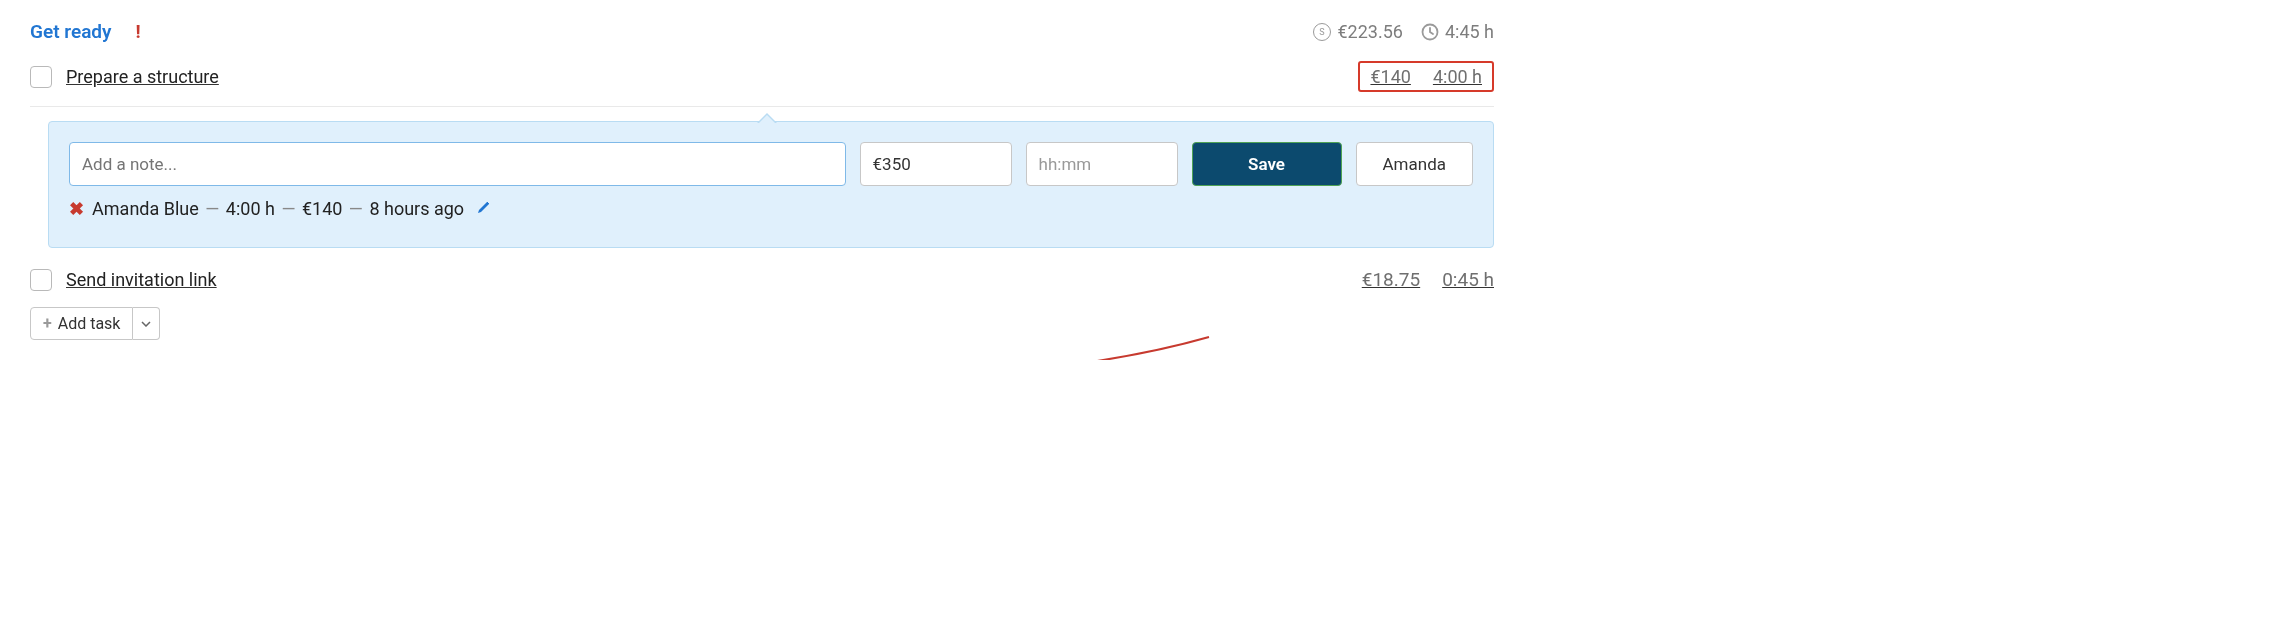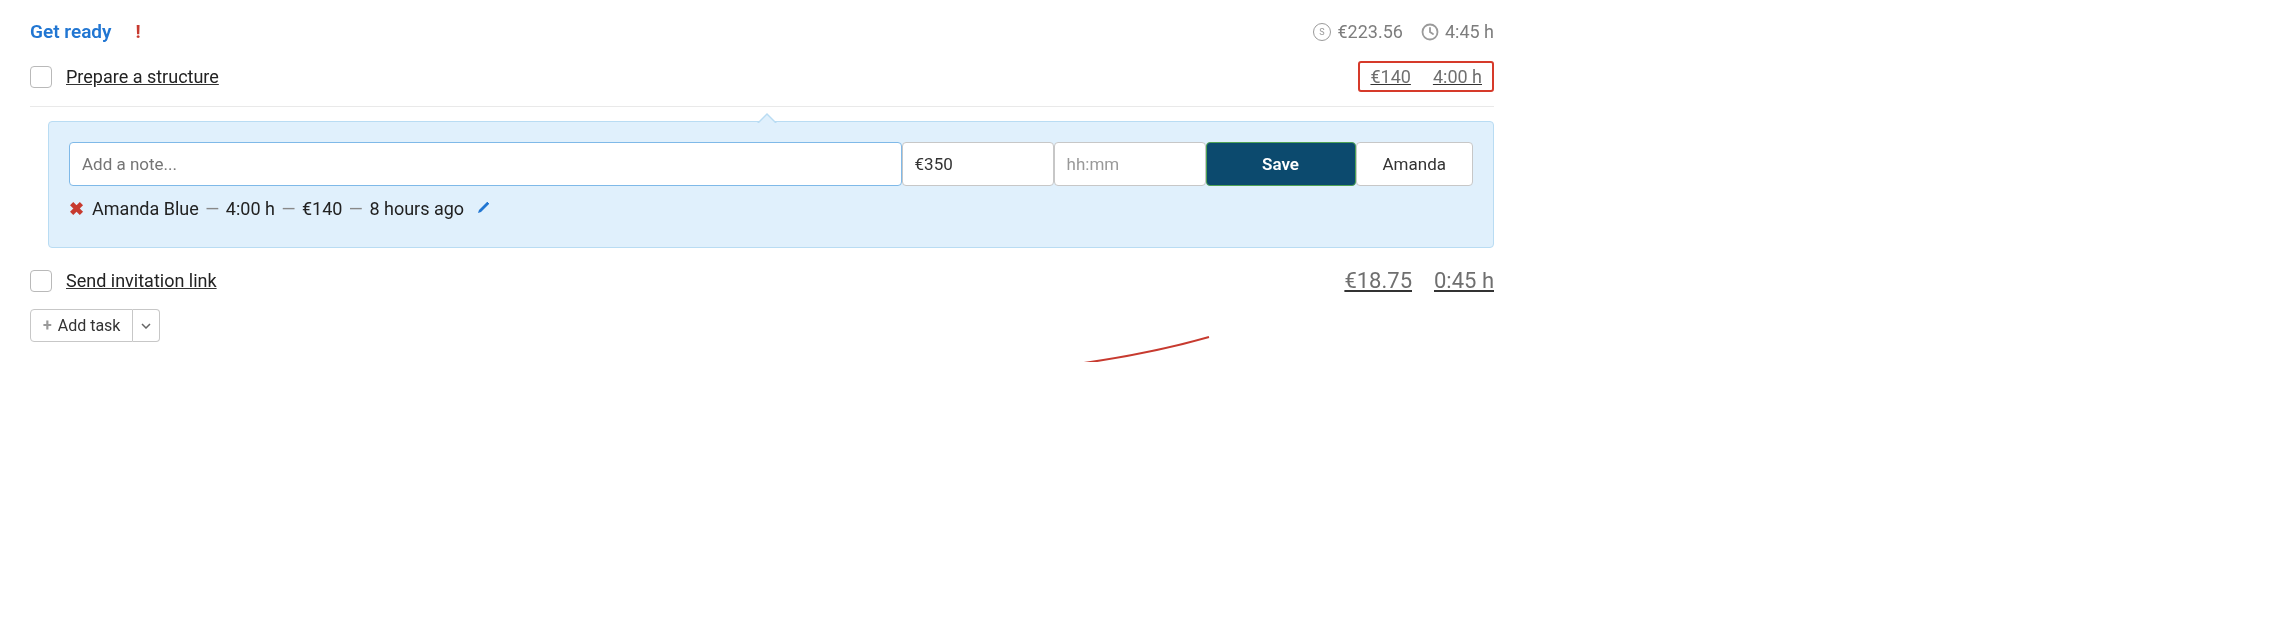--- a/index.html
+++ b/index.html
@@ -50,21 +50,21 @@
       justify-content: space-between;
       padding: 6px 0;
       text-decoration: underline;
     }
     .task-left { display: flex; align-items: center; gap: 14px; }
     .checkbox {
       width: 22px; height: 22px; border: 1.5px solid #b9b9b9; border-radius: 4px;
       background: #fff;
     }
     .task-name { font-size: 18px; color: #222; }
-    .task-stats { display: flex; gap: 22px; color: #6f6f6f; font-size: 22px; align-items: center; }
+    .task-stats { display: flex; gap: 22px; color: #6f6f6f; font-size: 19px; align-items: center; }
 
     .highlight-box {
       border: 2px solid #d63a2a;
       border-radius: 3px;
       padding: 3px 10px;
       display: inline-flex;
       gap: 22px;
       color: #6f6f6f;
     }
 
@@ -95,21 +95,21 @@
       position: absolute;
       top: 1.5px; left: -9px;
       width: 0; height: 0;
       border-left: 9px solid transparent;
       border-right: 9px solid transparent;
       border-bottom: 9px solid #e0f0fc;
     }
 
     .input-row {
       display: flex;
-      gap: 0;
+      gap: 14px;
       align-items: center;
     }
     .text-input, .small-input {
       background: #fff;
       border: 1px solid #c7c7c7;
       border-radius: 4px;
       padding: 11px 12px;
       font-size: 17px;
       font-family: inherit;
     }

